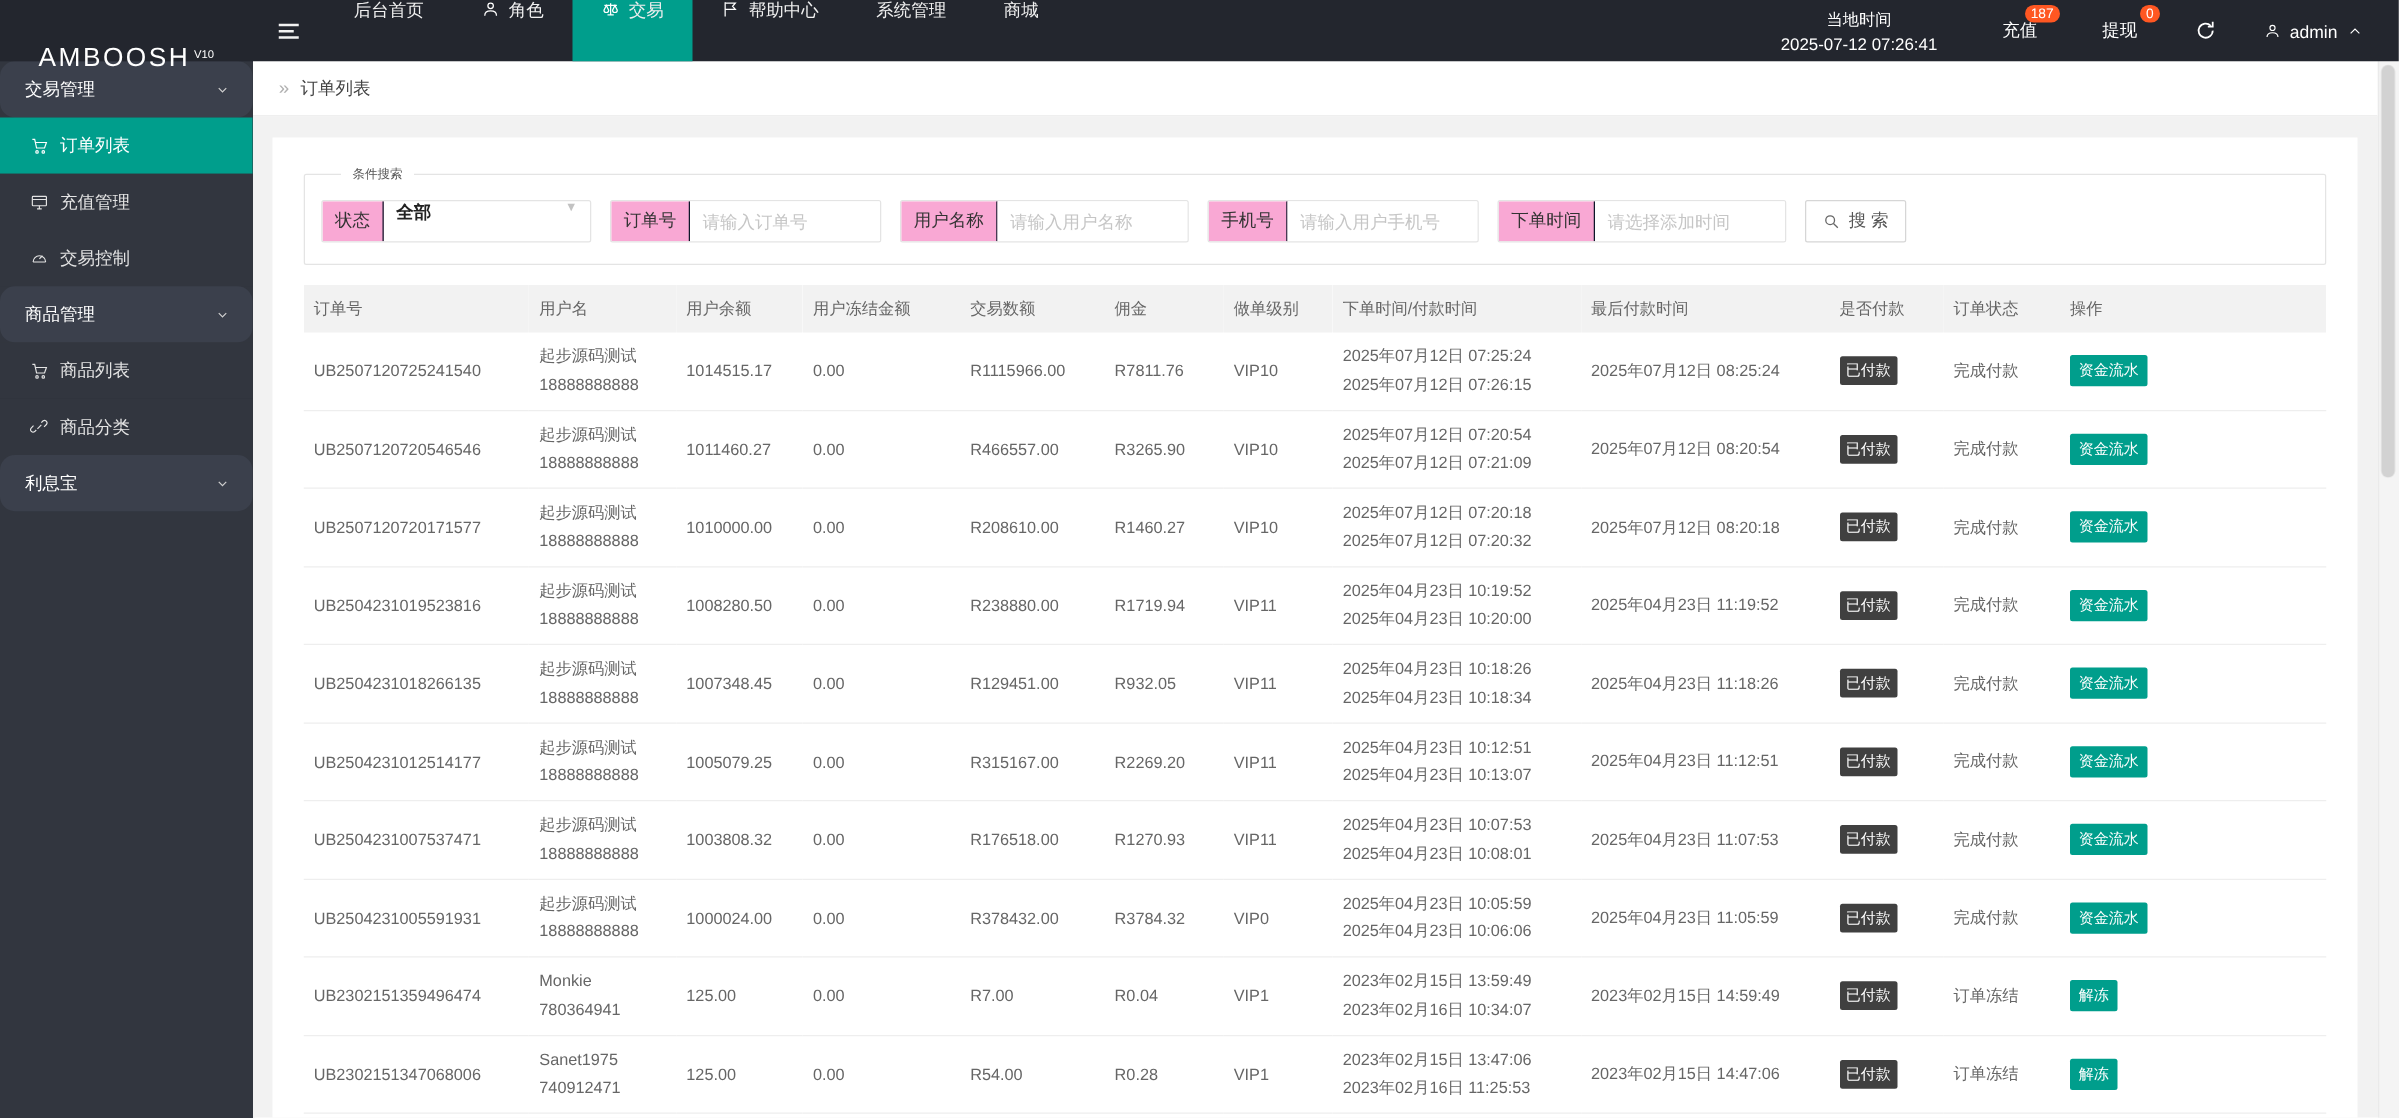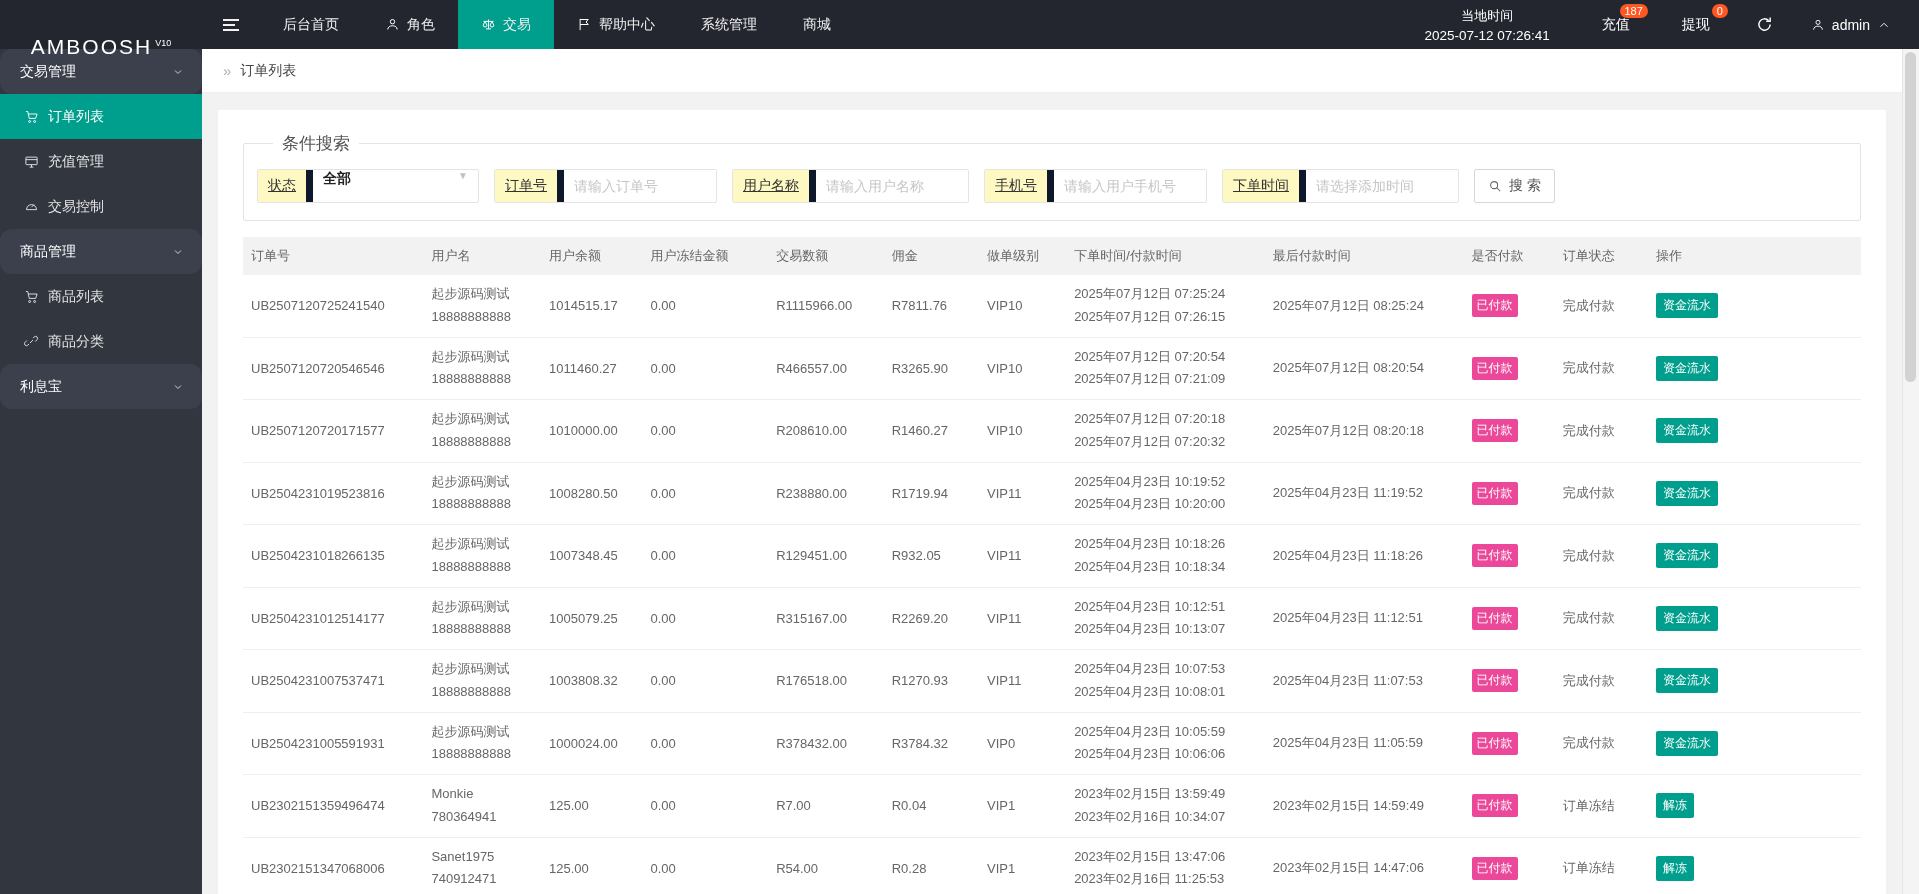--- a/index.html
+++ b/index.html
@@ -18,21 +18,21 @@
     width:202px; display:flex; align-items:center; justify-content:center;
     font-size:21px; letter-spacing:2px; color:#fff; font-weight:400;margin-top:44px;
   }
   .logo sup { font-size:9px; letter-spacing:0; margin-left:3px; transform:translateY(-4px); }
   .hamburger { width:58px; display:flex; align-items:center; justify-content:center; cursor:pointer; }
   .hamburger .bars { width:16px; }
   .hamburger .bars span { display:block; height:2px; background:#f2f2f2; margin:3px 0; }
   .hamburger .bars span:nth-child(2){ width:12px; }
   .nav-tabs { display:flex; align-items:stretch; }
   .nav-tab {
-    display:flex; align-items:center; gap:7px; padding:0 23px;
+    display:flex; gap:7px; padding:0 23px;
     font-size:14px; color:#f0f0f0; cursor:pointer; white-space:nowrap;
   }
   .nav-tab.active { background:#009e8c; }
   .nav-tab svg { width:15px; height:15px; stroke:#fff; fill:none; stroke-width:1.6; }
   .nav-right { margin-left:auto; display:flex; align-items:stretch; }
   .time-block { padding:6px 26px 0; text-align:center; font-size:13px; line-height:1.55; }
   .time-block .tlabel { font-size:13px; color:#fff; }
   .time-block .tvalue { font-size:13.5px; color:#fff; }
   .nav-chip { position:relative; display:flex; align-items:center; padding:0 26px; font-size:14px; cursor:pointer; }
   .nav-chip .num-badge {
@@ -69,29 +69,29 @@
     height:44px; background:#fff; display:flex; align-items:center;
     padding:0 21px; font-size:14px; color:#444; border-bottom:1px solid #efefef;
   }
   .crumb-icon { color:#b0b0b0; font-size:15px; margin-right:9px; }
   .content { padding:17px 16px; }
   .panel { background:#fff; padding:22px 25px 10px; min-height:760px; }
 
   fieldset.search-set {
     border:1px solid #e4e4e4; border-radius:2px; margin:0 0 16px; padding:14px 13px 17px;
   }
-  fieldset.search-set legend { margin-left:16px; padding:0 9px; font-size:17px; color:#555; }
+  fieldset.search-set legend { margin-left:16px; padding:0 9px; font-size:10px; color:#555; }
   .form-row { display:flex; align-items:center; gap:15px; }
   .input-group {
     display:flex; height:34px; border:1px solid #e4e4e4; border-radius:2px;
     overflow:hidden; background:#fff;
   }
   .ig-label {
-    display:flex; align-items:center; padding:0 10px; background:#fef9c3;
-    border-right:7px solid #0f172a; font-size:14px; color:#333; white-space:nowrap;text-decoration:underline;
+    display:flex; align-items:center; padding:0 10px; background:#f9a8d4;
+    border-right:1px solid #0f172a; font-size:14px; color:#333; white-space:nowrap;
   }
   .ig-input { border:none; outline:none; padding:0 10px; font-size:14px; color:#333; width:152px; background:#fff; }
   .ig-input::placeholder { color:#c6c6c6; }
   .ig-select {
     display:flex; align-items:flex-start; justify-content:space-between;
     width:165px; padding:0 10px; cursor:pointer; font-size:14px; font-weight:bold; color:#222;
   }
   .ig-select .caret { color:#c2c2c2; font-size:10px; font-weight:normal; }
   .search-btn {
     height:34px; display:flex; align-items:center; gap:7px; padding:0 13px;
@@ -106,21 +106,21 @@
     background:#f2f2f2; color:#666; font-weight:normal; font-size:13px;
     text-align:left; padding:10px 8px; white-space:nowrap; overflow:hidden;
   }
   table.orders tbody td {
     font-size:13px; color:#666; padding:8px 8px; border-bottom:1px solid #eee;
     vertical-align:middle; overflow:hidden; white-space:nowrap;
   }
   table.orders tbody tr { height:59px; }
   .two-line div { line-height:1.75; }
   .badge-paid {
-    display:inline-block; background:#ec4899; color:#fff; font-size:12px;
+    display:inline-block; background:#404040; color:#fff; font-size:12px;
     padding:3px 5px; border-radius:2px;
   }
   .btn-action {
     display:inline-block; color:#fff; font-size:12px; padding:4px 7px;
     border-radius:2px; margin-right:5px; cursor:pointer;
   }
   .c-teal { background:#009e8c; }
 
   
   .scrollbar {

